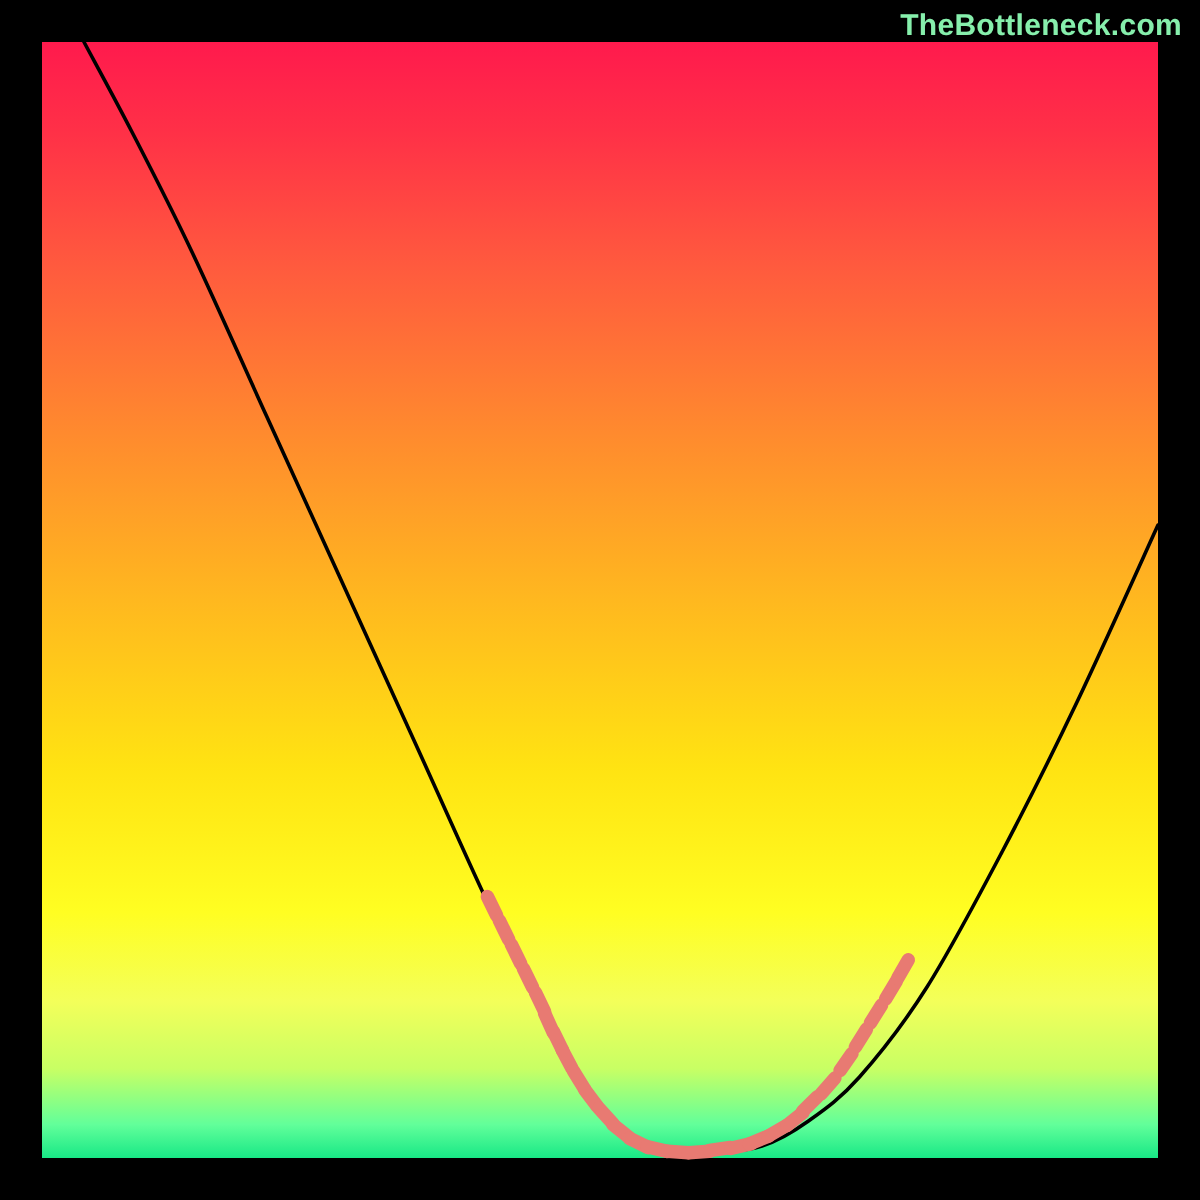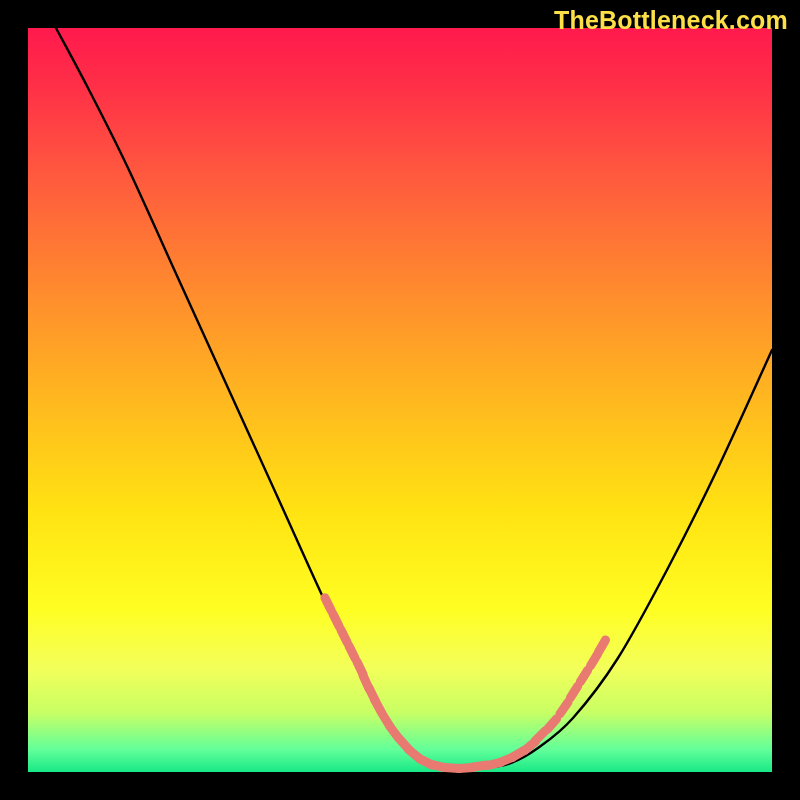--- a/index.html
+++ b/index.html
@@ -33,23 +33,23 @@
       #fffe22 78%,
       #f3ff5a 86%,
       #c8ff64 92%,
       #62ff9a 97%,
       #18e886 100%);
   }
   .watermark {
     position: absolute;
     top: 6px;
     right: 12px;
-    font-size: 25px;
+    font-size: 20px;
     font-weight: 600;
-    color: #fde047;
+    color: #86efac;
     letter-spacing: 0.2px;
     pointer-events: none;
   }
   svg.curve {
     position: absolute;
     left: 0;
     top: 0;
     width: 744px;
     height: 744px;
     overflow: visible;

